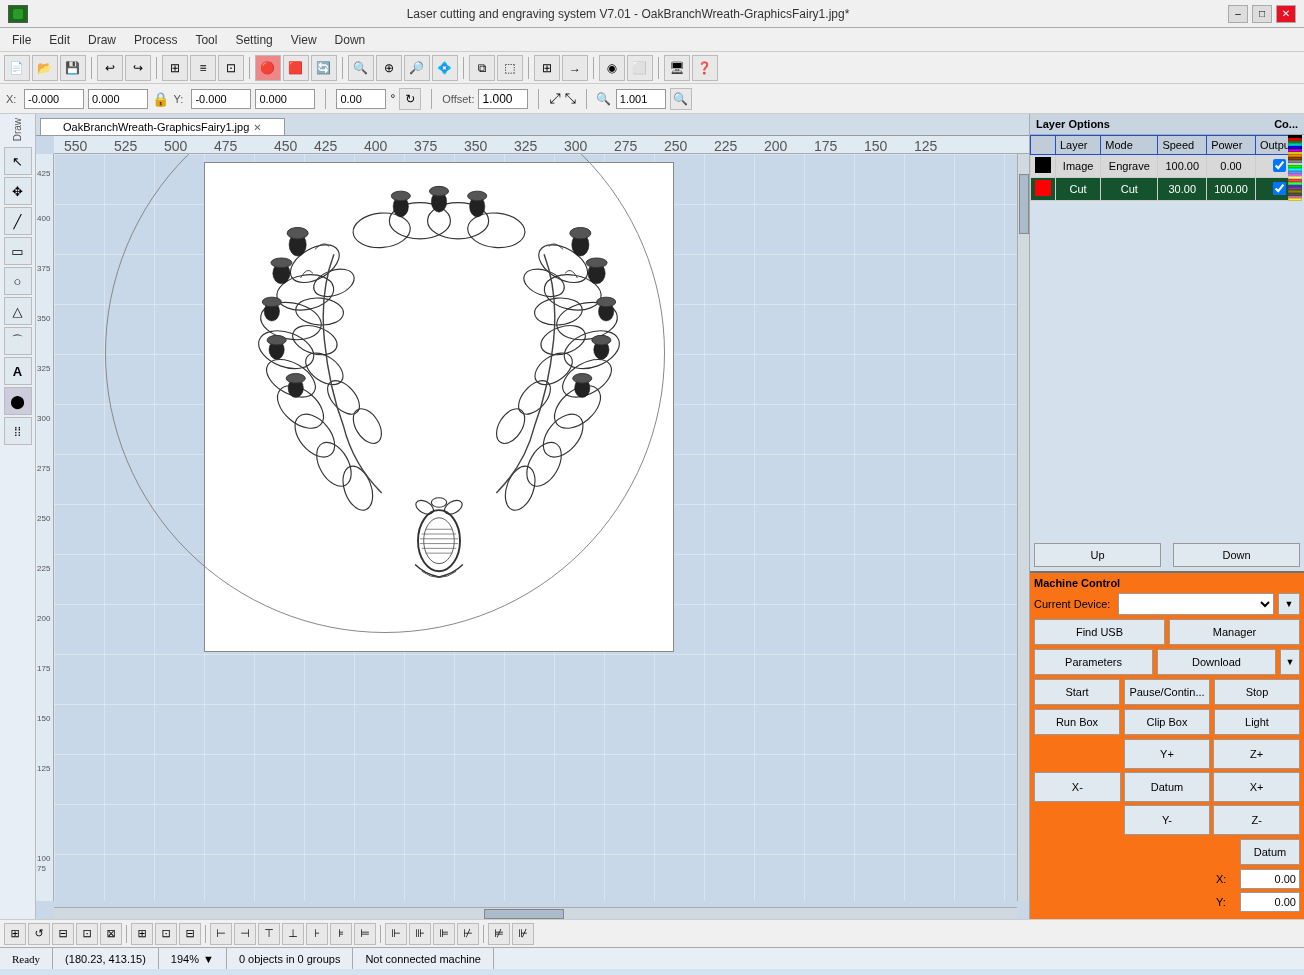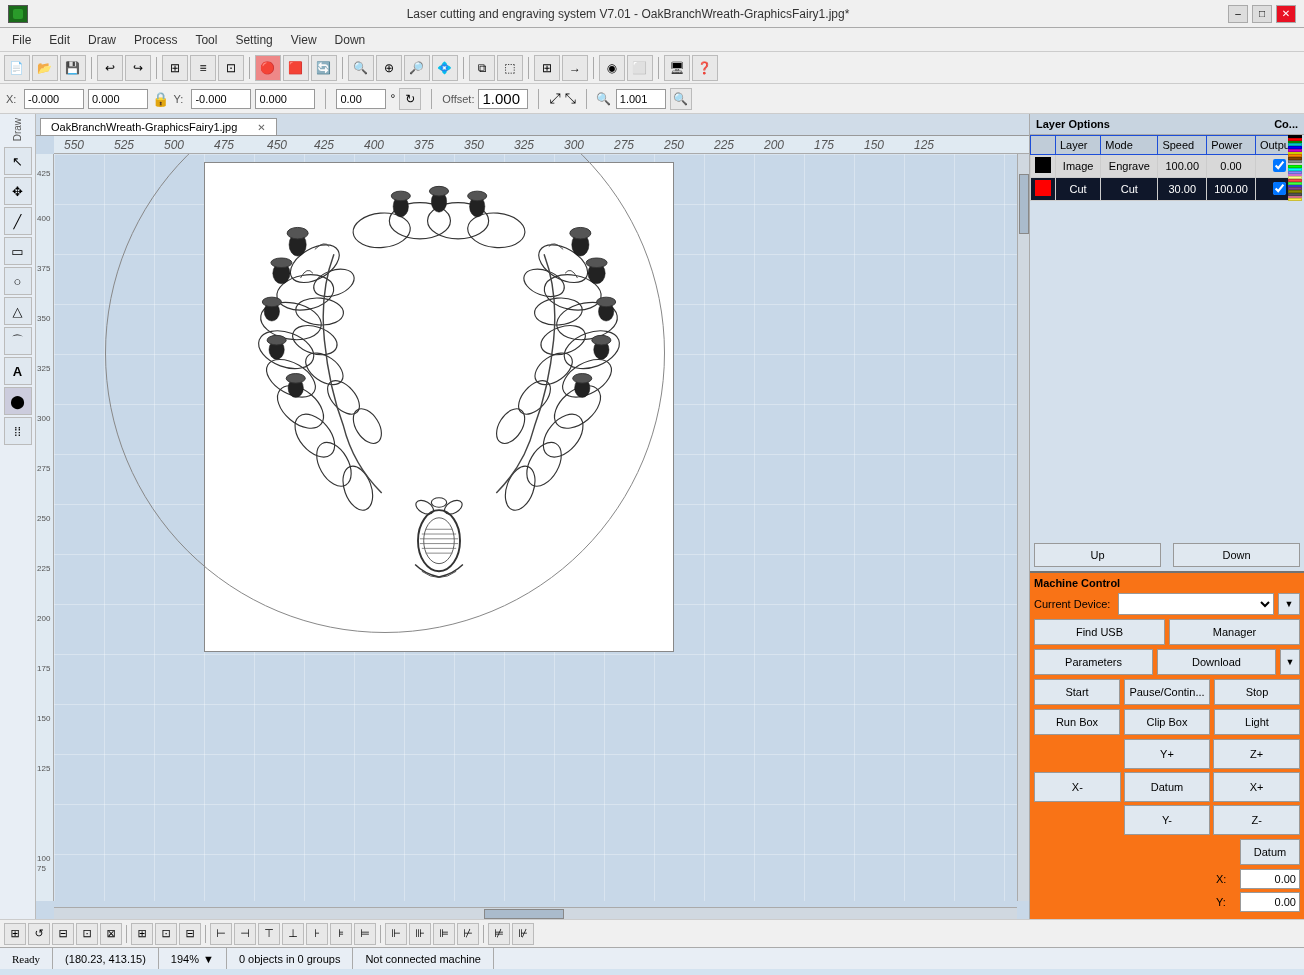--- a/index.html
+++ b/index.html
@@ -80,21 +80,21 @@
       width: 60px; height: 20px;
       border: 1px solid #999;
       background: white;
       padding: 0 3px;
       font-size: 11px;
     }
     .coord-sep { width: 1px; height: 20px; background: #aaa; margin: 0 6px; }
     .lock-icon { font-size: 14px; color: #666; }
     .angle-input { width: 50px; height: 20px; border: 1px solid #999; background: white; font-size: 11px; padding: 0 3px; }
     .offset-label { color: #555; }
-    .offset-input { width: 50px; height: 20px; border: 1px solid #999; background: white; font-size: 15px; padding: 0 3px; }
+    .offset-input { width: 50px; height: 20px; border: 1px solid #999; background: white; font-size: 12px; padding: 0 3px; }
     .zoom-input { width: 50px; height: 20px; border: 1px solid #999; background: white; font-size: 11px; padding: 0 3px; }
 
     
     .main-area {
       display: flex;
       height: calc(975px - 28px - 24px - 32px - 30px - 28px - 28px);
       
       height: 805px;
     }
 
@@ -127,27 +127,27 @@
     }
     .tab-bar {
       height: 22px;
       background: #d0dce8;
       display: flex;
       align-items: flex-end;
       padding: 0 4px;
       border-bottom: 1px solid #999;
     }
     .tab {
-      padding: 2px 10px;
+      padding: 2px 22px;
       background: #c0ccd8;
       border: 1px solid #999;
       border-bottom: none;
       cursor: pointer;
       font-size: 11px;
-      display: flex; align-items: center; gap: 20px;
+      display: flex; align-items: center; gap: 4px;
     }
     .tab.active { background: white; }
     .tab-close { font-size: 10px; cursor: pointer; color: #666; }
 
     
     .canvas-wrapper {
       flex: 1;
       position: relative;
       overflow: hidden;
       background: #c8d8e8;
@@ -248,21 +248,21 @@
       text-align: left;
       border: 1px solid #1d4ed8;
       font-weight: normal;
     }
     .layer-table td {
       padding: 2px 4px;
       border: 1px solid #ccc;
       text-align: center;
     }
     .layer-row-image td { background: #d8d8d8; }
-    .layer-row-cut td { background: #0f172a; color: white; }
+    .layer-row-cut td { background: #14532d; color: white; }
     .layer-color-black { width: 16px; height: 16px; background: black; display: inline-block; }
     .layer-color-red { width: 16px; height: 16px; background: red; display: inline-block; }
     .cp-swatch {
       width: 14px; height: 14px;
       cursor: pointer;
       border: 1px solid rgba(0,0,0,0.2);
     }
 
     
     .layer-btn-row {
@@ -372,24 +372,23 @@
       padding: 0 12px;
       border-right: 1px solid #aaa;
       height: 100%;
       display: flex; align-items: center;
     }
     .status-seg:first-child { padding-left: 4px; font-family: Liberation Serif, serif; }
 
     
     .ruler-tick {
       position: absolute;
-      font-size: 12px;
+      font-size: 14px;
       color: #555;
       top: 2px;
-      font-style: italic;
     }
     .ruler-tick-v {
       position: absolute;
       font-size: 8px;
       color: #555;
       left: 1px;
       writing-mode: horizontal-tb;
     }
   </style>
 </head>
@@ -501,21 +500,21 @@
       </div>
     </div>
 
     <div class="canvas-wrapper">
 
       <div class="canvas-ruler-top">
         <div class="ruler-tick" style="left:10px;">550</div>
         <div class="ruler-tick" style="left:60px;">525</div>
         <div class="ruler-tick" style="left:110px;">500</div>
         <div class="ruler-tick" style="left:160px;">475</div>
-        <div class="ruler-tick" style="left:213px;">450</div>
+        <div class="ruler-tick" style="left:220px;">450</div>
         <div class="ruler-tick" style="left:260px;">425</div>
         <div class="ruler-tick" style="left:310px;">400</div>
         <div class="ruler-tick" style="left:360px;">375</div>
         <div class="ruler-tick" style="left:410px;">350</div>
         <div class="ruler-tick" style="left:460px;">325</div>
         <div class="ruler-tick" style="left:510px;">300</div>
         <div class="ruler-tick" style="left:560px;">275</div>
         <div class="ruler-tick" style="left:610px;">250</div>
         <div class="ruler-tick" style="left:660px;">225</div>
         <div class="ruler-tick" style="left:710px;">200</div>

